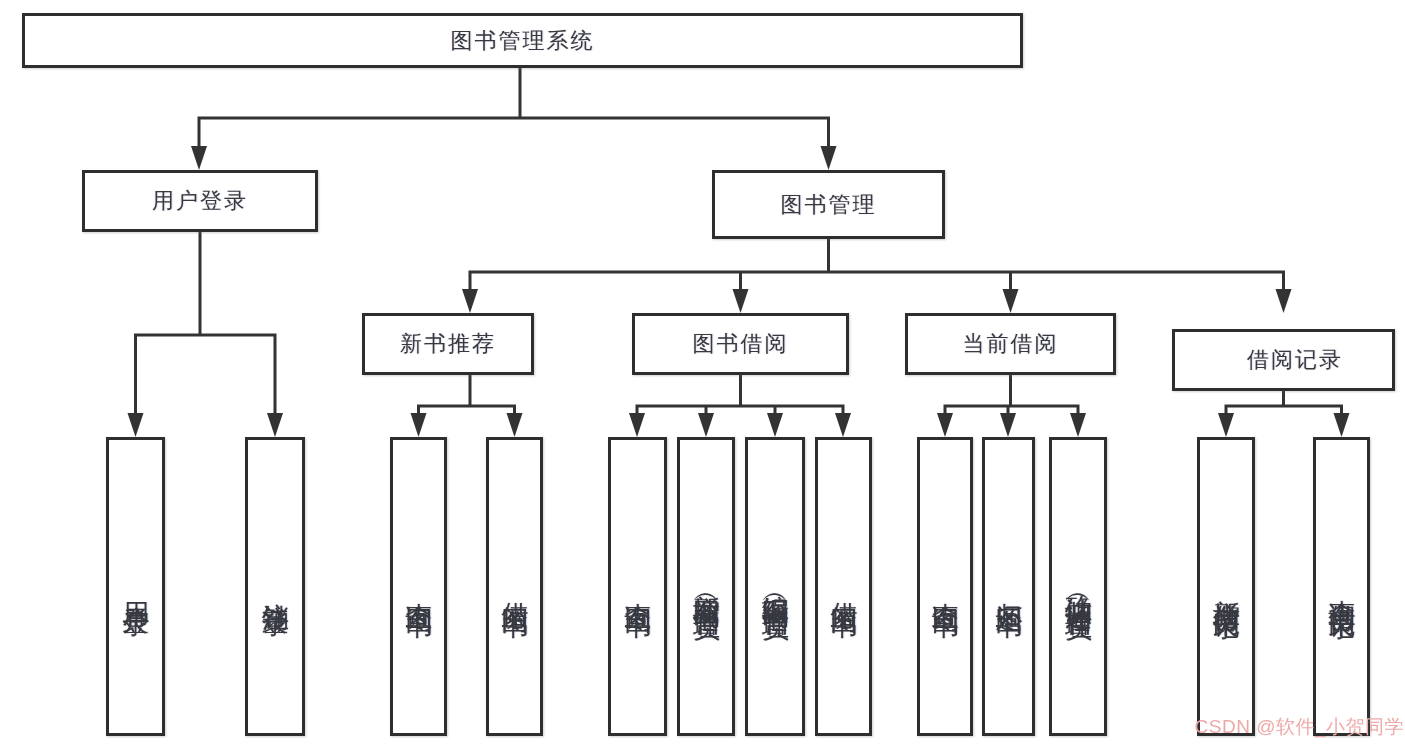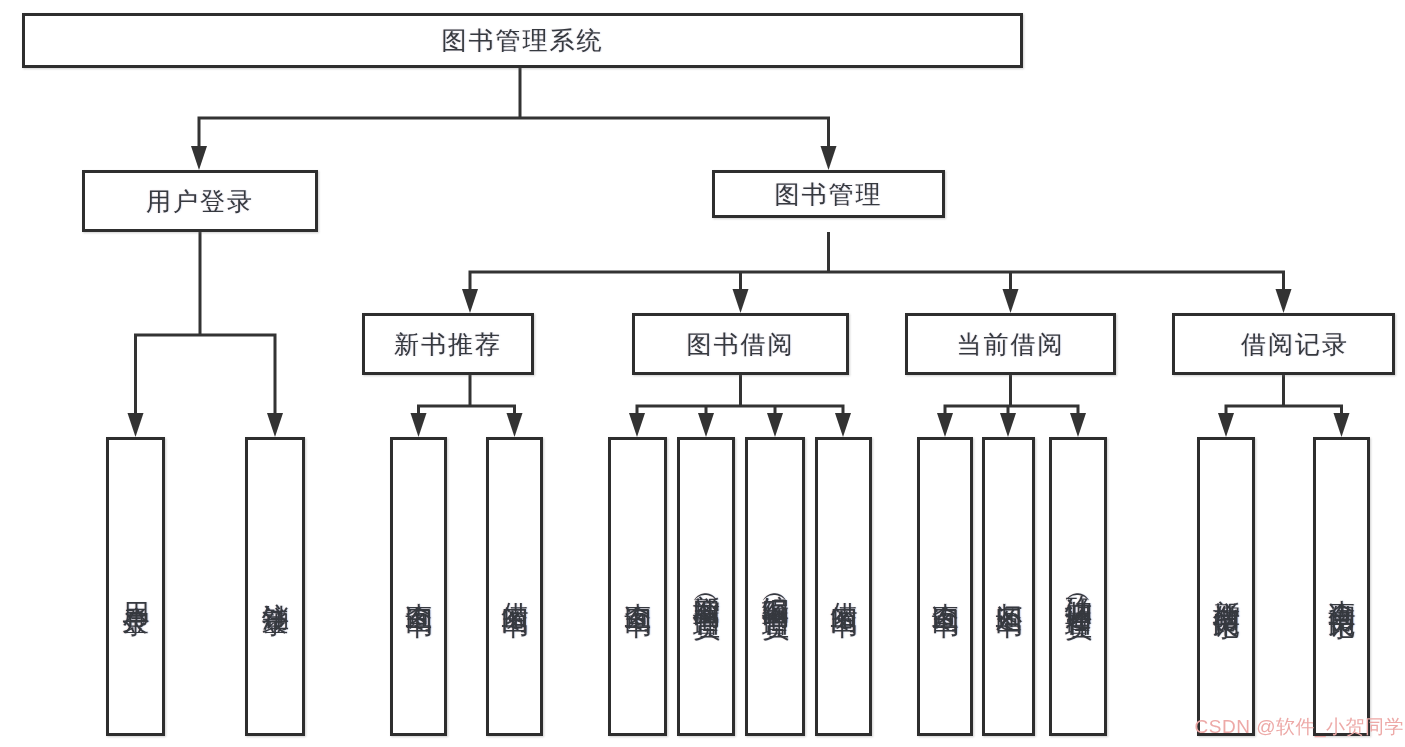--- a/index.html
+++ b/index.html
@@ -12,21 +12,21 @@
   .connectors polygon{fill:var(--line,#333);stroke:none;}
   .box{
     position:absolute;z-index:2;background:var(--boxfill,#fff);
     border:3px solid var(--border,#2e2e2e);box-sizing:border-box;
     display:flex;align-items:center;justify-content:center;
     color:var(--text,#36393f);
     box-shadow:1px 1px 2px rgba(120,120,120,.35);
     text-shadow:1px 0 1px rgba(140,165,220,.30), -1px 0 1px rgba(225,165,150,.22);
     white-space:nowrap;
   }
-  .box.h{font-size:25px;letter-spacing:2px;line-height:1;}
+  .box.h{font-size:22px;letter-spacing:2px;line-height:1;}
   .box.v{
     writing-mode:vertical-rl;text-orientation:mixed;
     font-size:27px;letter-spacing:3px;line-height:1;
   }
   .watermark{
     position:absolute;z-index:3;right:1px;top:714px;
     font-size:19px;letter-spacing:.5px;color:var(--wm,#eda9a7);
   }
 </style>
 </head>
@@ -71,26 +71,26 @@
       <polygon points="937,413 953,413 945,437"></polygon>
       <polygon points="1000,413 1016,413 1008,437"></polygon>
       <polygon points="1070,413 1086,413 1078,437"></polygon>
       <polygon points="1218,413 1234,413 1226,437"></polygon>
       <polygon points="1333.5,413 1349.5,413 1341.5,437"></polygon>
     </svg>
 
   <div class="box h" style="left:22px;top:13px;width:1001px;height:55px;">图书管理系统</div>
 
   <div class="box h" style="left:82px;top:170px;width:236px;height:62px;">用户登录</div>
-  <div class="box h" style="left:712px;top:170px;width:233px;height:48px;">图书管理</div>
+  <div class="box h" style="left:712px;top:170px;width:233px;height:69px;">图书管理</div>
 
   <div class="box h" style="left:362px;top:313px;width:172px;height:62px;">新书推荐</div>
   <div class="box h" style="left:905px;top:313px;width:211px;height:62px;">当前借阅</div>
   <div class="box h" style="left:632px;top:313px;width:217px;height:62px;">图书借阅</div>
-  <div class="box h" style="left:1172px;top:313px;width:223px;height:62px;padding-left:23px;">借阅记录</div>
+  <div class="box h" style="left:1172px;top:329px;width:223px;height:62px;padding-left:23px;">借阅记录</div>
 
   <div class="box v" style="left:106px;top:437px;width:59px;height:299px;">用户登录</div>
   <div class="box v" style="left:245px;top:437px;width:60px;height:299px;">注销登录</div>
   <div class="box v" style="left:390px;top:437px;width:57px;height:299px;">查询图书</div>
   <div class="box v" style="left:486px;top:437px;width:57px;height:299px;">借阅图书</div>
   <div class="box v" style="left:608px;top:437px;width:59px;height:299px;">查询图书</div>
   <div class="box v" style="left:677px;top:437px;width:58px;height:299px;">新增图书（管理员）</div>
   <div class="box v" style="left:745px;top:437px;width:60px;height:299px;">编辑图书（管理员）</div>
   <div class="box v" style="left:815px;top:437px;width:57px;height:299px;">借阅图书</div>
   <div class="box v" style="left:917px;top:437px;width:56px;height:299px;">查询图书</div>

